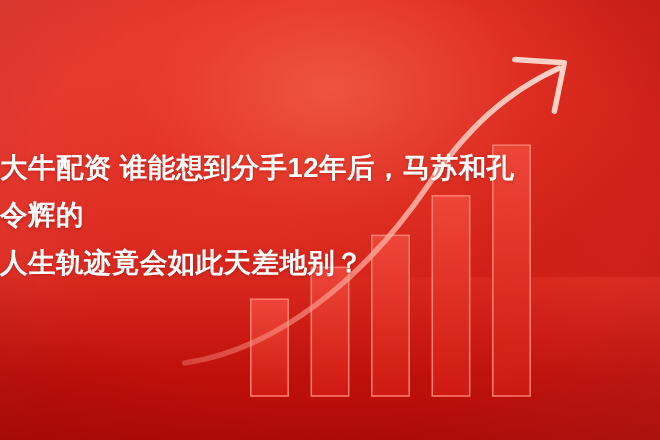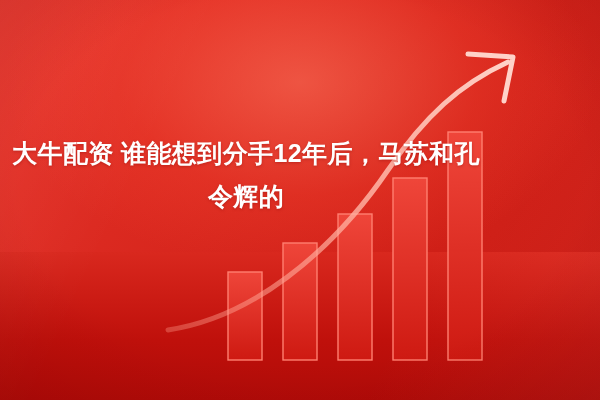--- a/index.html
+++ b/index.html
@@ -65,21 +65,20 @@
     top: 0;
     width: 600px;
     height: 400px;
   }
   
   .headline {
     position: absolute;
     left: 0;
     top: 132px;
     width: 492px;
-    text-align: center;
     color: #ffffff;
     font-size: 25px;
     font-weight: bold;
     line-height: 43px;
     letter-spacing: 0.4px;
     text-shadow: 0 1px 3px rgba(120,0,0,0.35);
     white-space: pre-line;
   }
 </style>
 </head>
@@ -114,15 +113,15 @@
     </g>
 
     <g>
       <path d="M168 330 C 250 318, 330 255, 388 170 C 425 116, 460 84, 508 62" fill="none" stroke="url(#arrowGrad)" stroke-width="5" stroke-linecap="round"></path>
       <path d="M468 54 L 513 57 L 504 101" fill="none" stroke="#ffd2c8" stroke-width="5" stroke-linecap="round" stroke-linejoin="round"></path>
     </g>
   </svg>
 
   <div class="bg-vignette"></div>
 
-  <div class="headline"><span>大牛配资 谁能想到分手12年后，马苏和孔令辉的</span><br></div>
+  <div class="headline"><span>大牛配资 谁能想到分手12年后，马苏和孔令辉的</span><br><span>人生轨迹竟会如此天差地别？</span></div>
 
 </div>
 
 </body></html>

